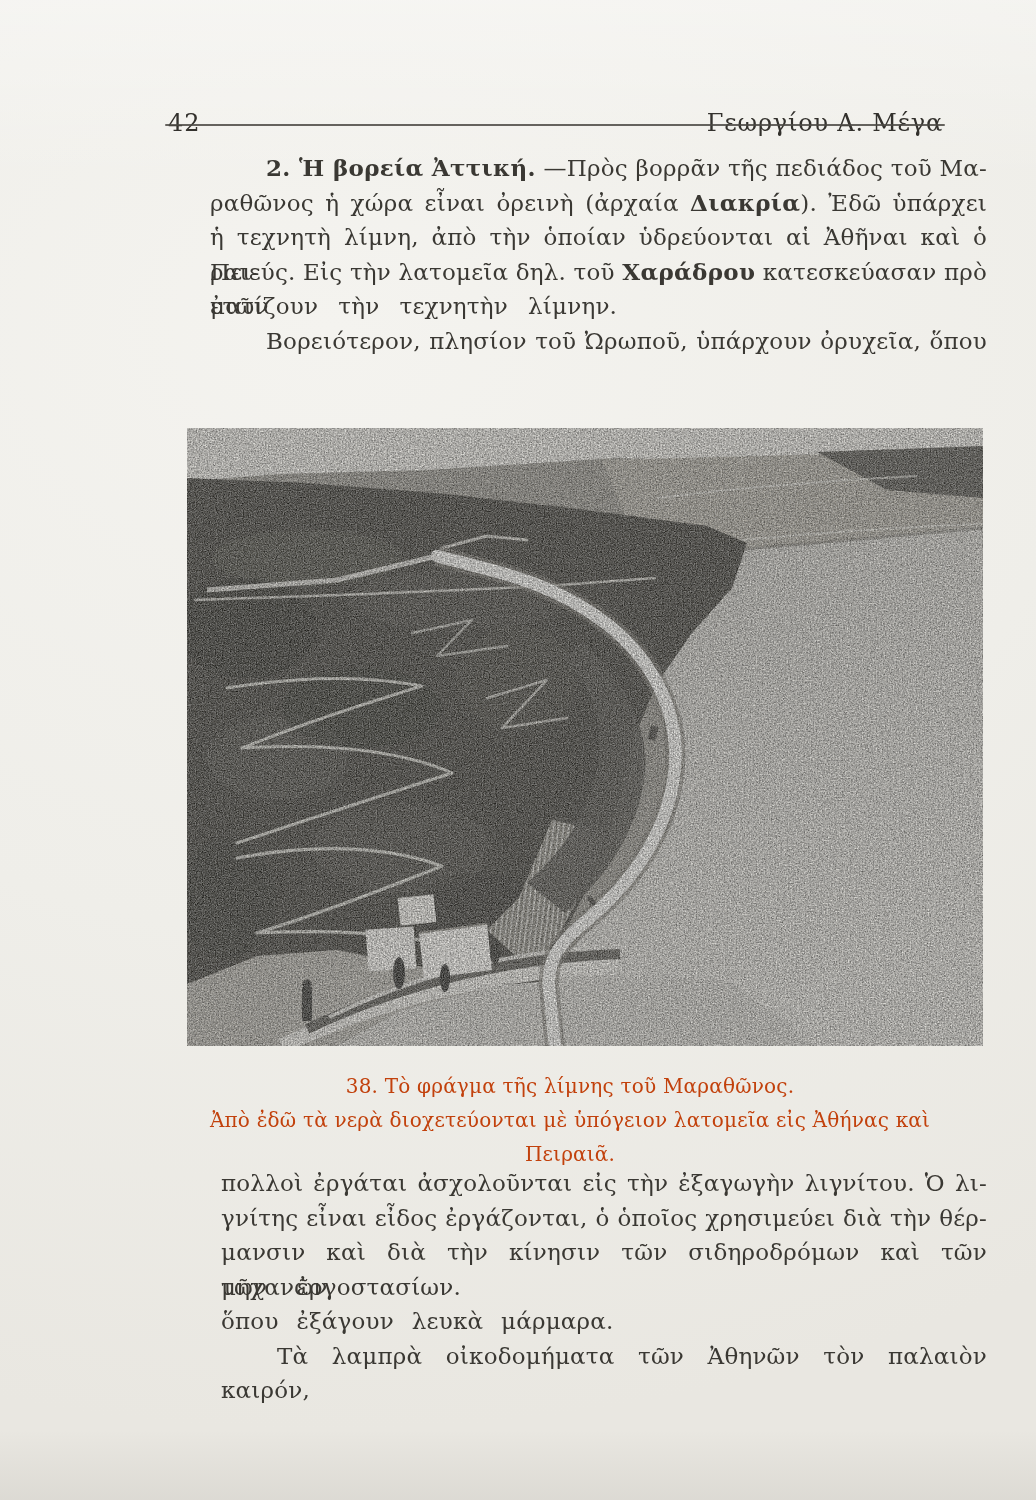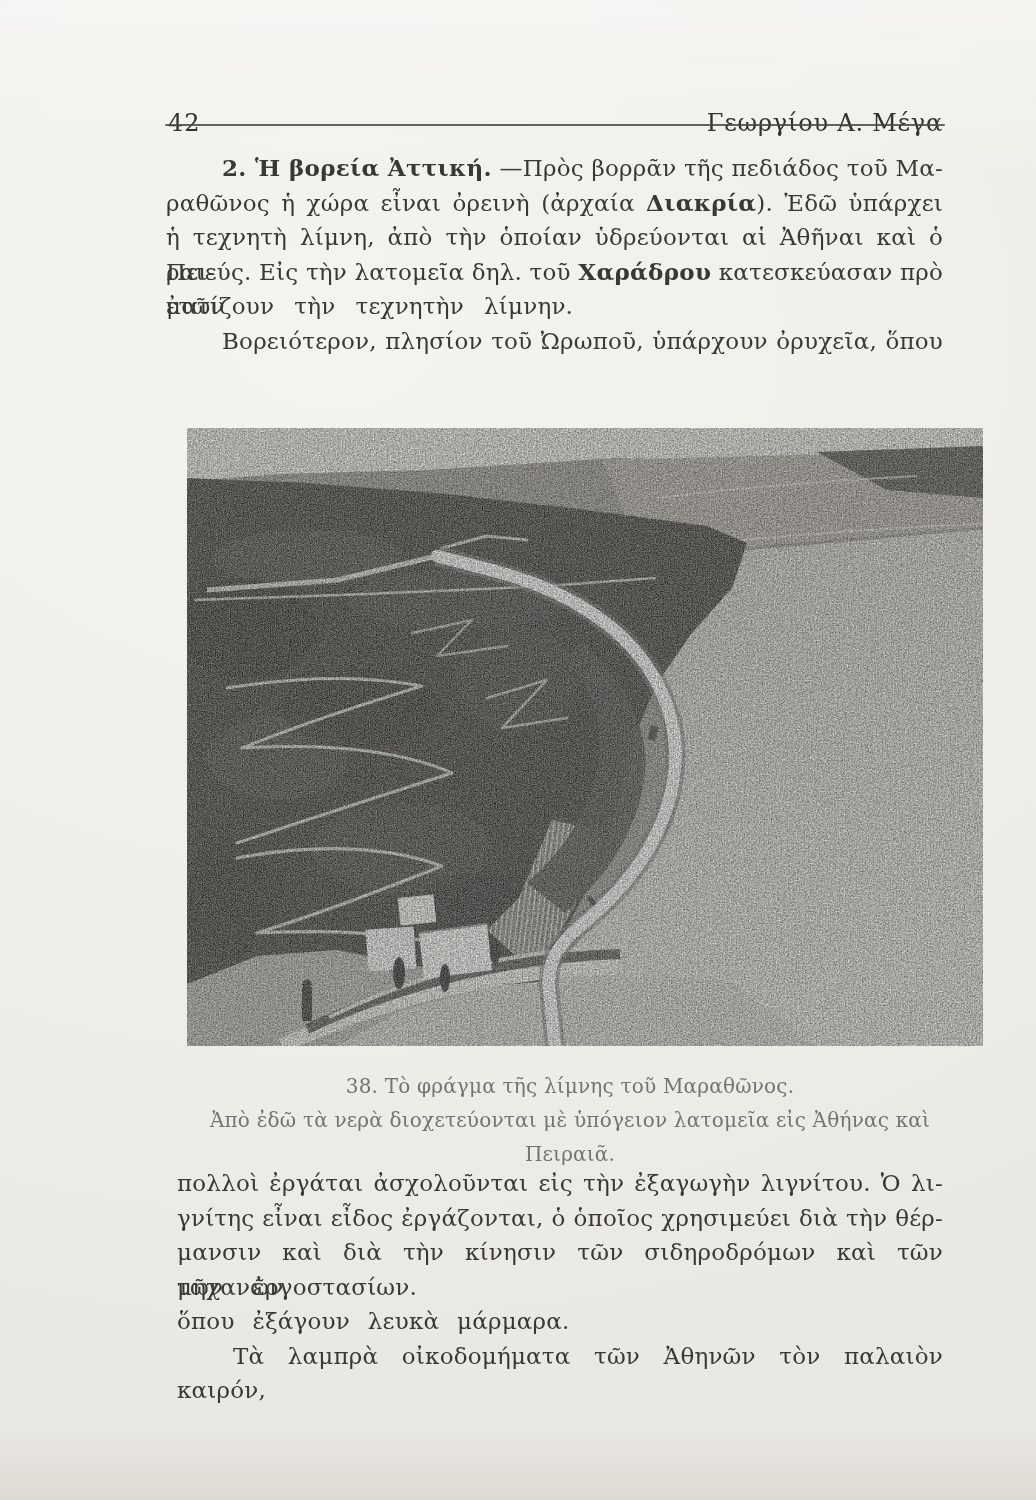--- a/index.html
+++ b/index.html
@@ -14,34 +14,34 @@
     -webkit-font-smoothing:antialiased;
   }
   .shadow-bottom{position:absolute;left:0;right:0;bottom:0;height:70px;
     background:linear-gradient(180deg, rgba(110,105,95,0) 0%, rgba(110,105,95,.10) 100%);}
   
   .hdr{position:absolute;top:108px;left:166px;width:777px;height:30px;font-size:24px;line-height:30px;color:#33312d;}
   .hdr .pgnum{position:absolute;left:2px;top:0;letter-spacing:1px;}
   .hdr .runtitle{position:absolute;right:0;top:0;letter-spacing:.8px;text-align:right;}
   .rule{position:absolute;top:124px;left:165px;width:780px;height:2px;background:#4b4944;opacity:.85;border-radius:1px;}
   
-  .block{position:absolute;font-size:23px;line-height:34.5px;color:#3a3833;letter-spacing:.2px;}
+  .block{position:absolute;font-size:23px;line-height:34.5px;color:#3a3833;letter-spacing:.2px;margin-left:44px;}
   .block.top{top:151px;left:166px;width:777px;}
   .block.bottom{top:1166px;left:177px;width:766px;}
   .ln{height:34.5px;text-align:justify;text-align-last:justify;text-justify:inter-word;overflow:visible;}
   .ln.left{text-align:left;text-align-last:left;}
   .ln .ind{display:inline-block;width:56px;}
   .bd{font-weight:700;letter-spacing:.3px;}
   .ws-wide{word-spacing:.55em;}
   .ws-mid{word-spacing:.45em;}
   .ws-big{word-spacing:.95em;}
   
   figure{margin:0;position:absolute;top:428px;left:187px;width:796px;height:618px;}
   figure svg{display:block;}
-  .cap{position:absolute;top:1069px;left:172px;width:796px;text-align:center;color:#737373;
+  .cap{position:absolute;top:1069px;left:172px;width:796px;text-align:center;color:#c2410c;
        font-size:20px;line-height:34px;letter-spacing:.2px;}
 </style>
 </head>
 <body>
 
 <div class="hdr">
   <span class="pgnum">42</span>
   <span class="runtitle">Γεωργίου Α. Μέγα</span>
 </div>
 <div class="rule"></div>

